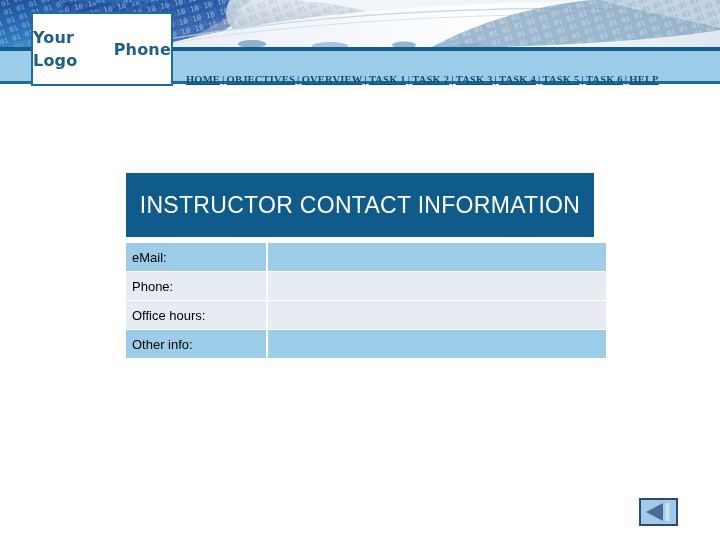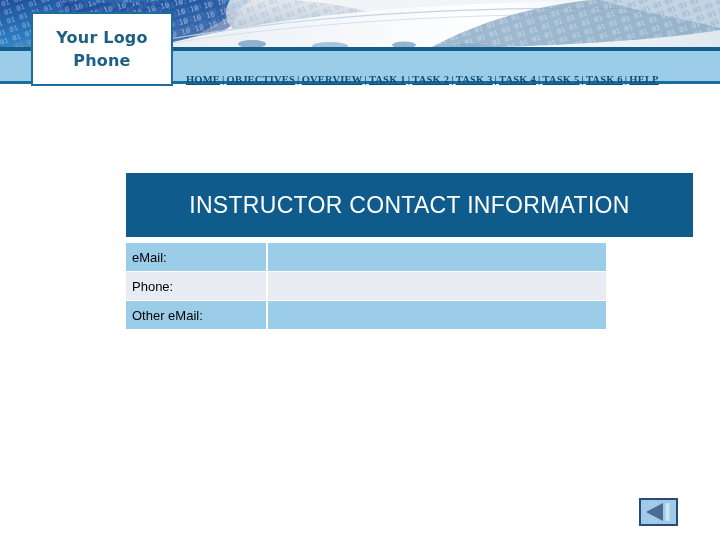--- a/index.html
+++ b/index.html
@@ -81,40 +81,40 @@
   #logo-box {
     position: absolute;
     left: 31px;
     top: 12px;
     width: 142px;
     height: 74px;
     background: #ffffff;
     border: 2px solid #1a6d9e;
     box-sizing: border-box;
     display: flex;
-    flex-direction: column;
+    flex-direction: row;
     align-items: center;
     justify-content: center;
     z-index: 5;
   }
   #logo-box .logo-line {
     font-family: "DejaVu Sans", sans-serif;
     color: #1d5f85;
     font-size: 16px;
     font-weight: bold;
     line-height: 23px;
     letter-spacing: 0.2px;
   }
 
   
   #title-banner {
     position: absolute;
     left: 126px;
     top: 173px;
-    width: 567px;
+    width: 468px;
     height: 64px;
     background: #0f5c8c;
     color: #ffffff;
     display: flex;
     align-items: center;
     justify-content: center;
     text-align: center;
     font-size: 23px;
     line-height: 29px;
     font-weight: normal;
@@ -263,22 +263,26 @@
 
 <div id="contact-table">
     <div class="contact-row row-odd">
       <div class="contact-label">eMail:</div>
       <div class="contact-value"></div>
     </div>
     <div class="contact-row row-even">
       <div class="contact-label">Phone:</div>
       <div class="contact-value"></div>
     </div>
+    <div class="contact-row row-even">
+      <div class="contact-label">Office hours:</div>
+      <div class="contact-value"></div>
+    </div>
     <div class="contact-row row-odd">
-      <div class="contact-label">Other eMail:</div>
+      <div class="contact-label">Other info:</div>
       <div class="contact-value"></div>
     </div>
   </div>
 
 <div id="back-button">
   <svg width="35" height="24" viewBox="0 0 35 24" xmlns="http://www.w3.org/2000/svg">
     <polygon points="22,3 22,21 5,12" fill="#4a6b93"></polygon>
     <rect x="24.5" y="3" width="4" height="18" fill="#cfe2f2"></rect>
   </svg>
 </div>

